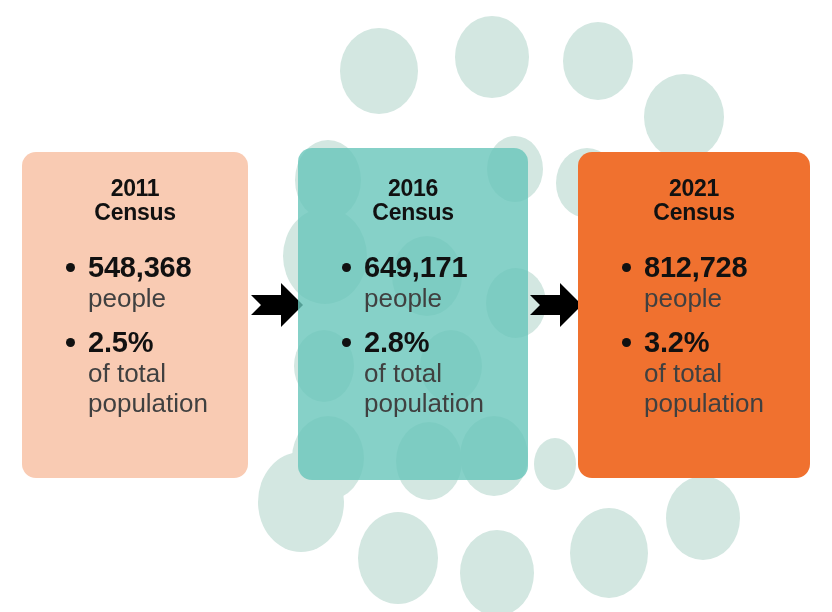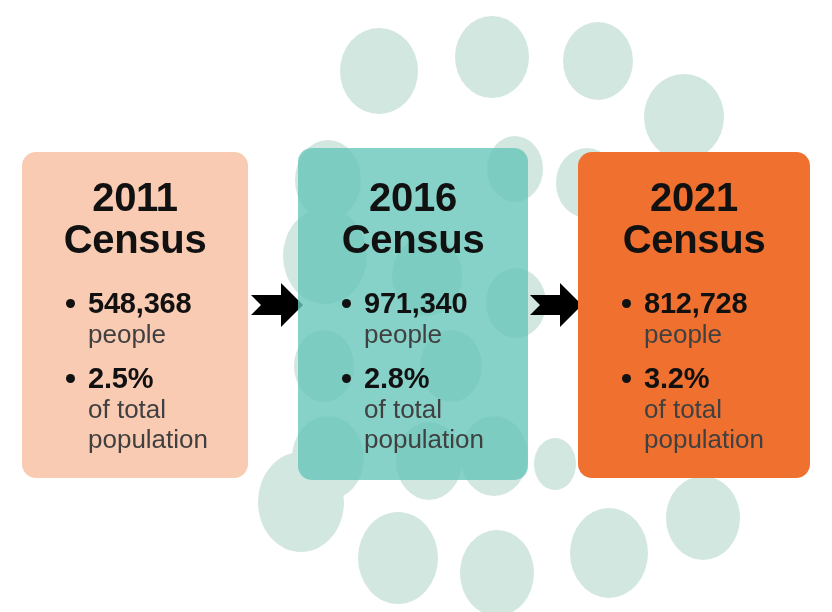--- a/index.html
+++ b/index.html
@@ -46,21 +46,21 @@
     border-radius: 14px;
   }
   .card-orange {
     background: #f0712f;
     border-radius: 14px;
   }
 
   .card-heading {
     text-align: center;
     font-weight: bold;
-    font-size: 40px;
+    font-size: 23px;
     line-height: 1.06;
     color: #111111;
     letter-spacing: -0.3px;
     margin: 0;
     padding: 0;
     white-space: pre-line;
   }
 
   .bullet-list {
     list-style: none;
@@ -161,21 +161,21 @@
       <path d="M0,14 L10,24 L0,34 L0,34 L30,34 L30,46 L52,24 L30,2 L30,14 Z" fill="#000000"></path>
     </svg>
   </div>
 
   <div class="card card-teal" style="left:298px; top:148px; width:230px; height:332px; padding:28px 18px 0 18px;">
     <div class="card-heading">2016
 Census</div>
     <ul class="bullet-list" style="margin-top:26px; margin-left:22px;">
       <li class="bullet-item">
         <span class="bullet-dot"></span>
-        <span class="bullet-primary">971,340</span>
+        <span class="bullet-primary">649,171</span>
         <span class="bullet-secondary">people</span>
       </li>
       <li class="bullet-item" style="margin-top:12px;">
         <span class="bullet-dot"></span>
         <span class="bullet-primary">2.8%</span>
         <span class="bullet-secondary">of total
 population</span>
       </li>
     </ul>
   </div>

